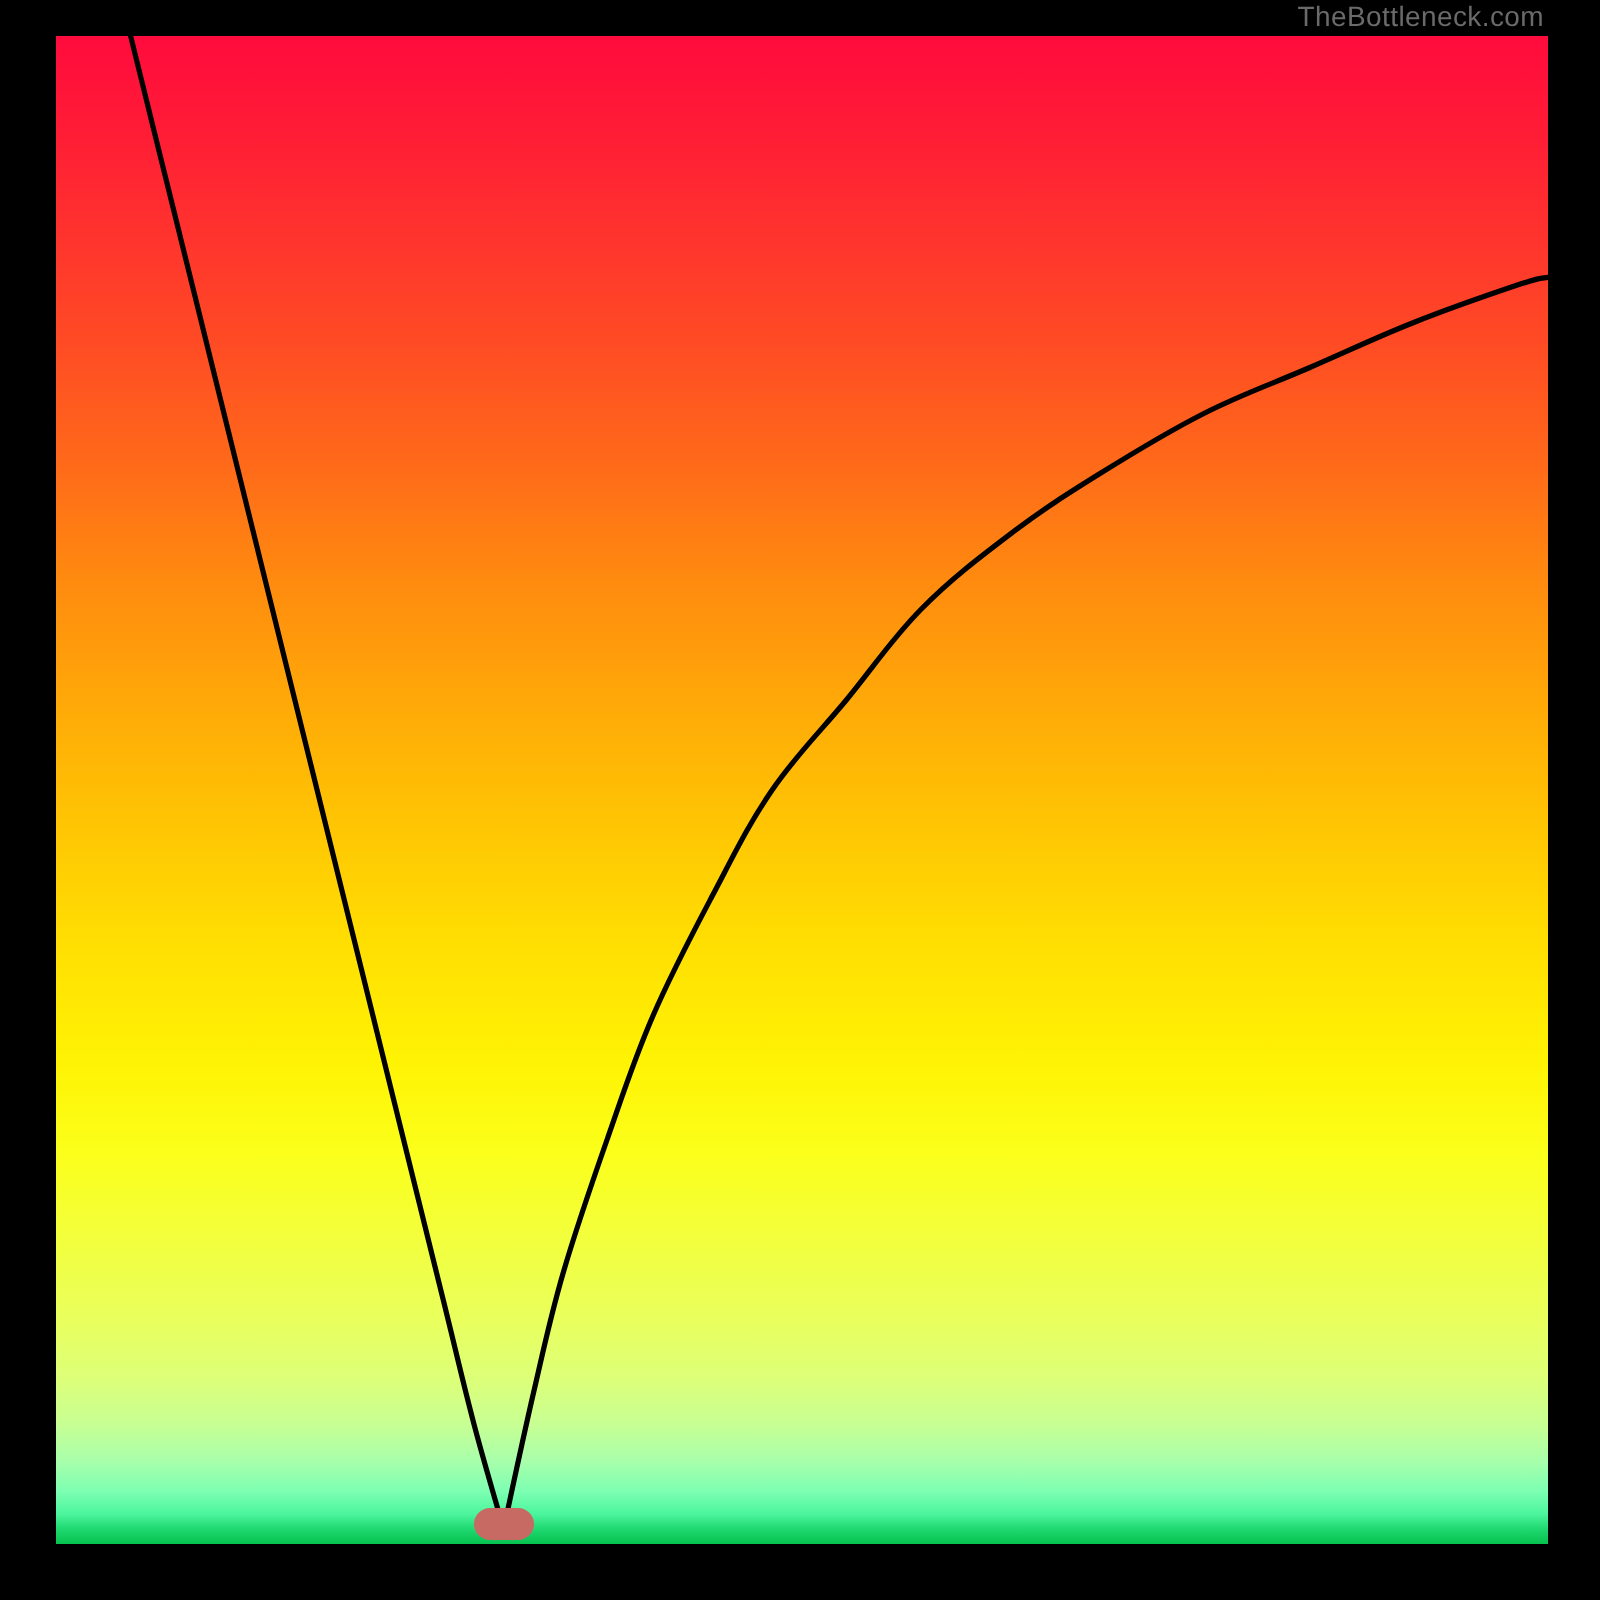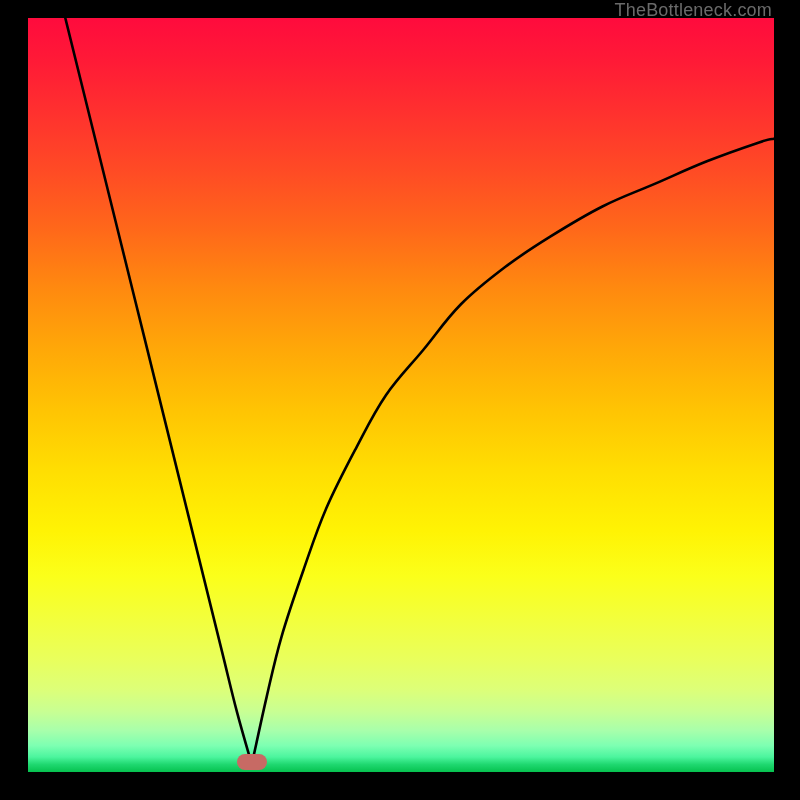--- a/index.html
+++ b/index.html
@@ -45,21 +45,21 @@
       #4cf59e 98%,
       #1fd870 99%,
       #06c24f 100%
     );
   }
   .watermark {
     position: absolute;
     top: 0px;
     right: 28px;
     color: #6a6a6a;
-    font-size: 18px;
+    font-size: 14px;
     font-weight: 500;
     letter-spacing: 0.2px;
     z-index: 5;
   }
   svg.curve {
     position: absolute;
     left: 0;
     top: 0;
     width: 746px;
     height: 754px;

